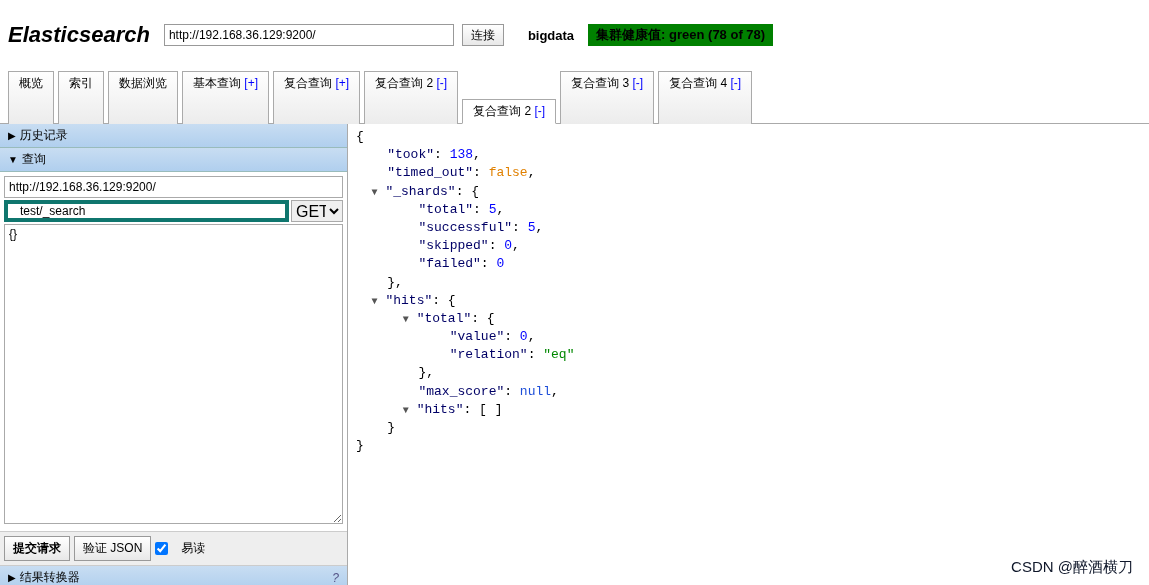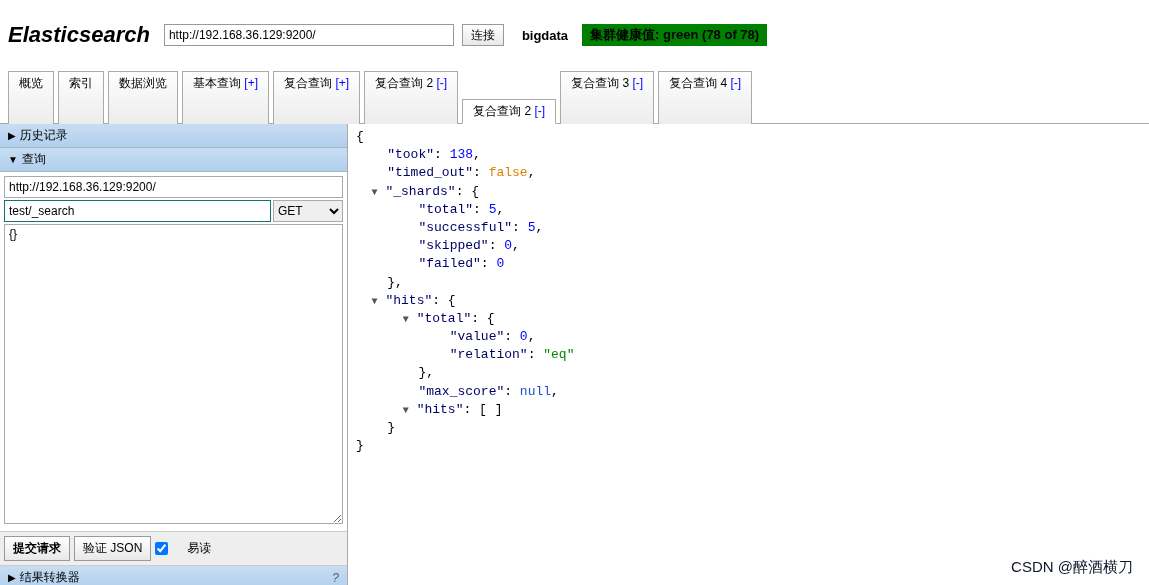--- a/index.html
+++ b/index.html
@@ -2,45 +2,45 @@
 <html><head>
   <meta charset="utf-8">
   <style>
     * { box-sizing: border-box; margin: 0; padding: 0; }
     body { font-family: Arial, sans-serif; font-size: 12px; background: #fff; width: 1149px; }
     
     .header { display: flex; align-items: center; padding: 22px 8px; gap: 8px; }
     .logo { font-size: 22px; font-weight: bold; font-style: italic; padding-right: 6px; }
     .url-input { width: 290px; height: 22px; border: 1px solid #999; padding: 0 4px; font-size: 12px; }
     .connect-btn { height: 22px; border: 1px solid #999; background: linear-gradient(#fff,#e8e8e8); padding: 0 8px; cursor: pointer; font-size: 12px; }
-    .cluster-name { font-weight: bold; margin-left: 10px; font-size: 13px; }
+    .cluster-name { font-weight: bold; margin-left: 16px; font-size: 13px; }
     .health { background: #008000; color: #000; font-weight: bold; padding: 2px 8px; margin-left: 6px; font-size: 13px; }
     
     .tabs { display: flex; border-bottom: 1px solid #aaa; padding-left: 8px; gap: 0; }
     .tab { border: 1px solid #aaa; border-bottom: none; background: linear-gradient(#fefefe,#ececec); padding: 3px 10px; cursor: pointer; margin-right: 4px; font-size: 12px; position: relative; top: 1px; }
     .tab.active { background: #fff; border-bottom: 1px solid #fff; margin-top: 28px; }
     .tab-link { color: #00f; text-decoration: none; }
     
     .main { display: flex; }
     .sidebar { width: 348px; border-right: 1px solid #aaa; }
     .sidebar-section { background: linear-gradient(#c8ddf2,#b0cfee); border-bottom: 1px solid #9bb; padding: 3px 8px; cursor: pointer; display: flex; align-items: center; }
     .sidebar-section .tri { margin-right: 4px; font-size: 10px; }
     .sidebar-section .help { margin-left: auto; color: #558; font-style: italic; }
     
     .query-body { padding: 4px; }
     .endpoint-input { width: 100%; height: 22px; border: 1px solid #aaa; padding: 0 4px; margin-bottom: 2px; font-size: 12px; }
     .path-row { display: flex; gap: 2px; }
-    .path-input { flex: 1; height: 22px; border: 1px solid #0f766e; padding: 0 4px; font-size: 12px; }
-    .method-select { width: 70px; height: 22px; border: 1px solid #aaa; font-size: 12px; }
+    .path-input { flex: 1; height: 22px; border: 4px solid #0f766e; padding: 0 12px; font-size: 12px; }
+    .method-select { width: 52px; height: 22px; border: 1px solid #aaa; font-size: 16px; }
     .body-textarea { width: 100%; height: 300px; border: 1px solid #aaa; padding: 2px 4px; margin-top: 2px; font-size: 12px; font-family: Arial; resize: both; }
     
     .button-row { background: #eee; padding: 4px; display: flex; align-items: center; gap: 4px; border-top: 1px solid #ccc; border-bottom: 1px solid #ccc; }
     .action-btn { border: 1px solid #999; background: linear-gradient(#fff,#e8e8e8); padding: 3px 8px; cursor: pointer; font-size: 12px; font-weight: bold; }
     .action-btn.secondary { font-weight: normal; }
-    .checkbox-label { display: flex; align-items: center; gap: 19px; }
+    .checkbox-label { display: flex; align-items: center; gap: 13px; }
     
     .result { flex: 1; padding: 4px 8px; font-family: "Courier New", monospace; font-size: 13px; line-height: 1.4; }
     .json-line { white-space: pre; }
     .json-key { color: #006; }
     .json-num { color: #00f; }
     .json-bool { color: #e08000; }
     .json-str { color: #080; }
     .json-null { color: #1d4ed8; }
     .tri-toggle { color: #555; cursor: pointer; font-size: 10px; }
     

